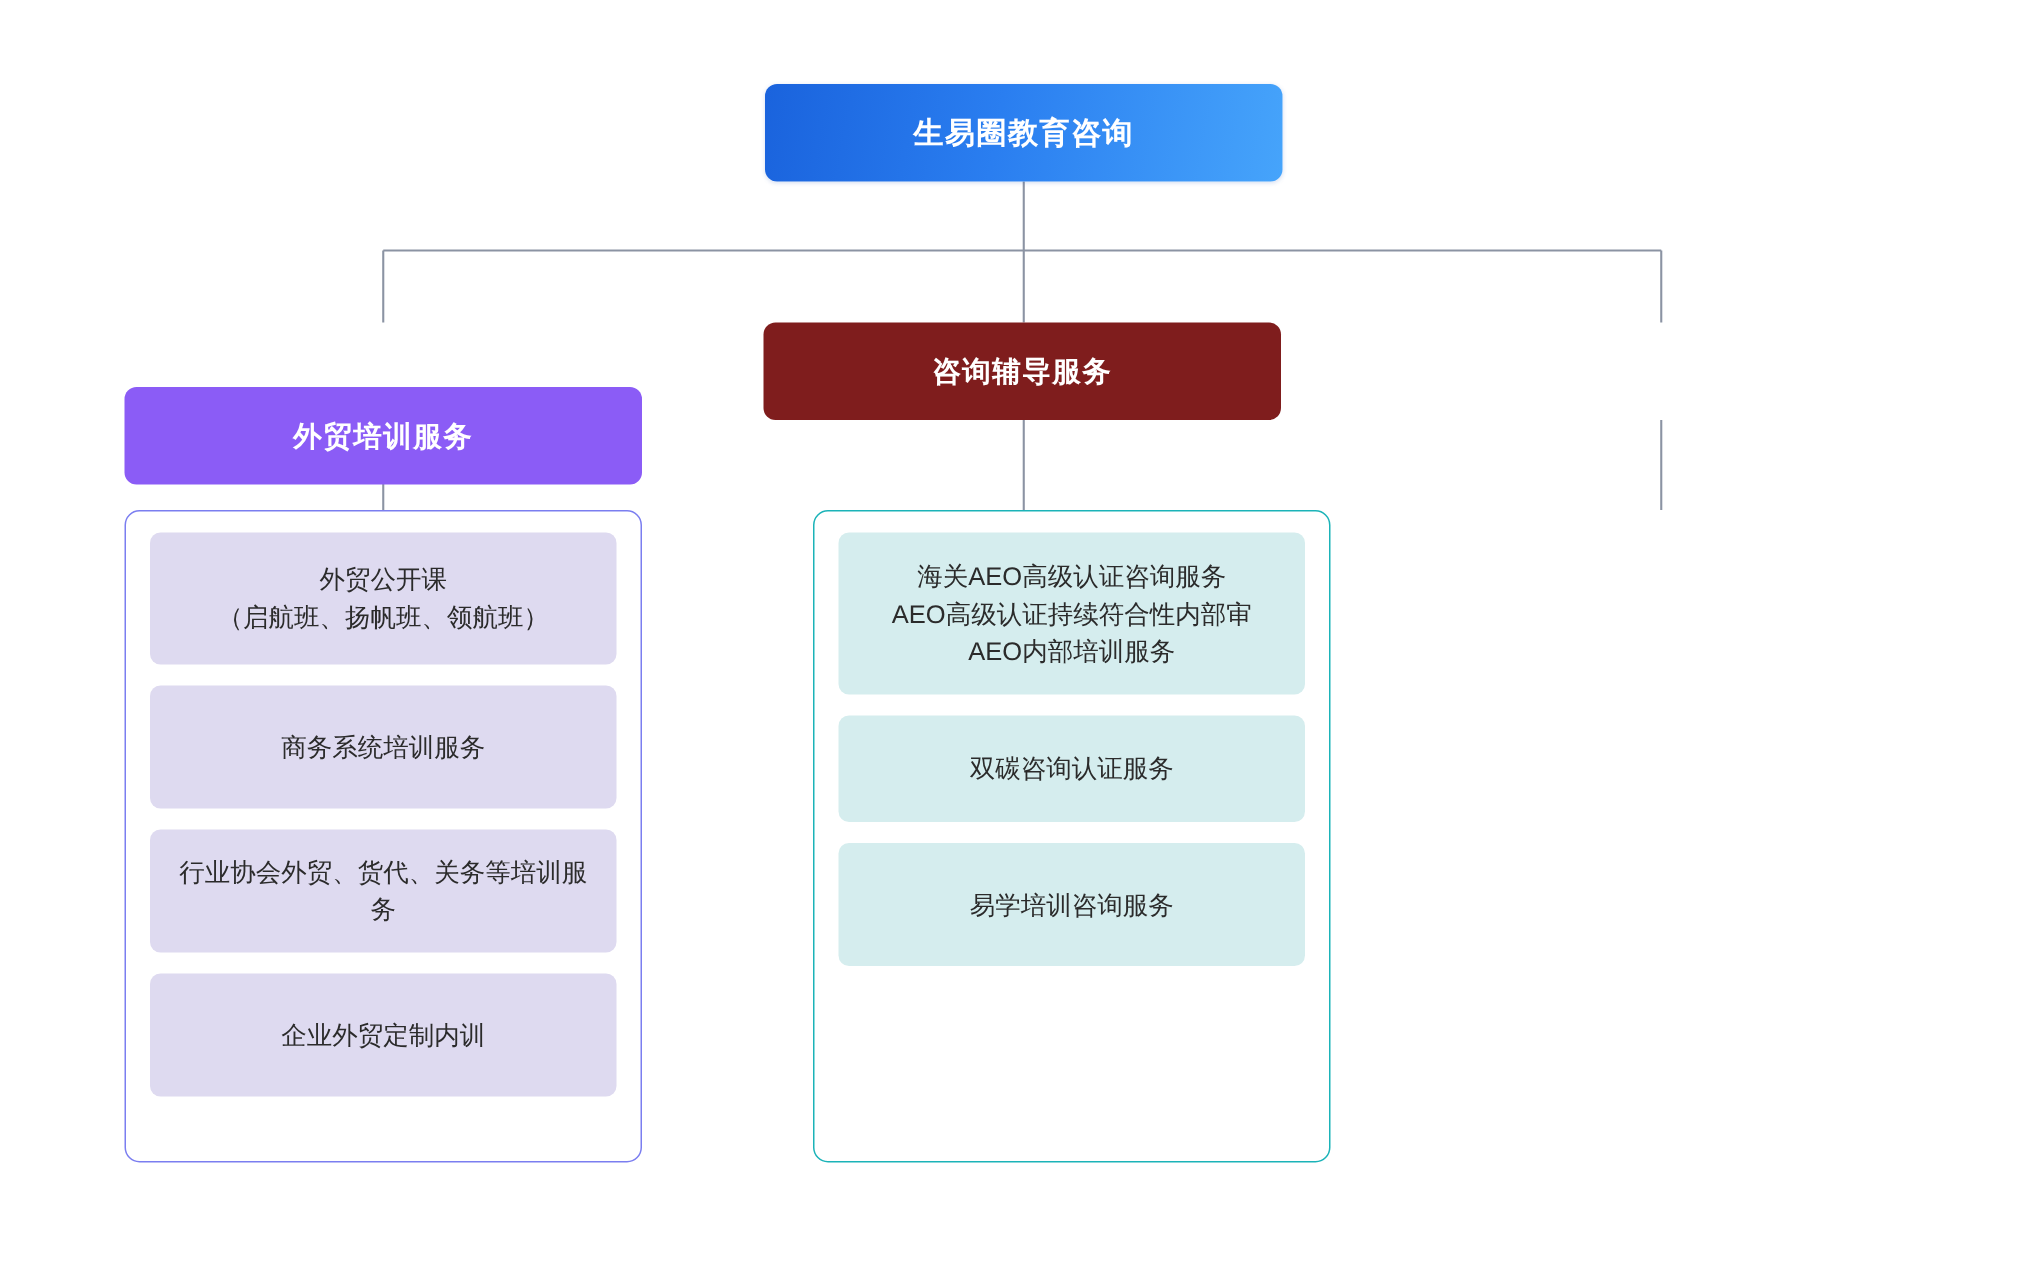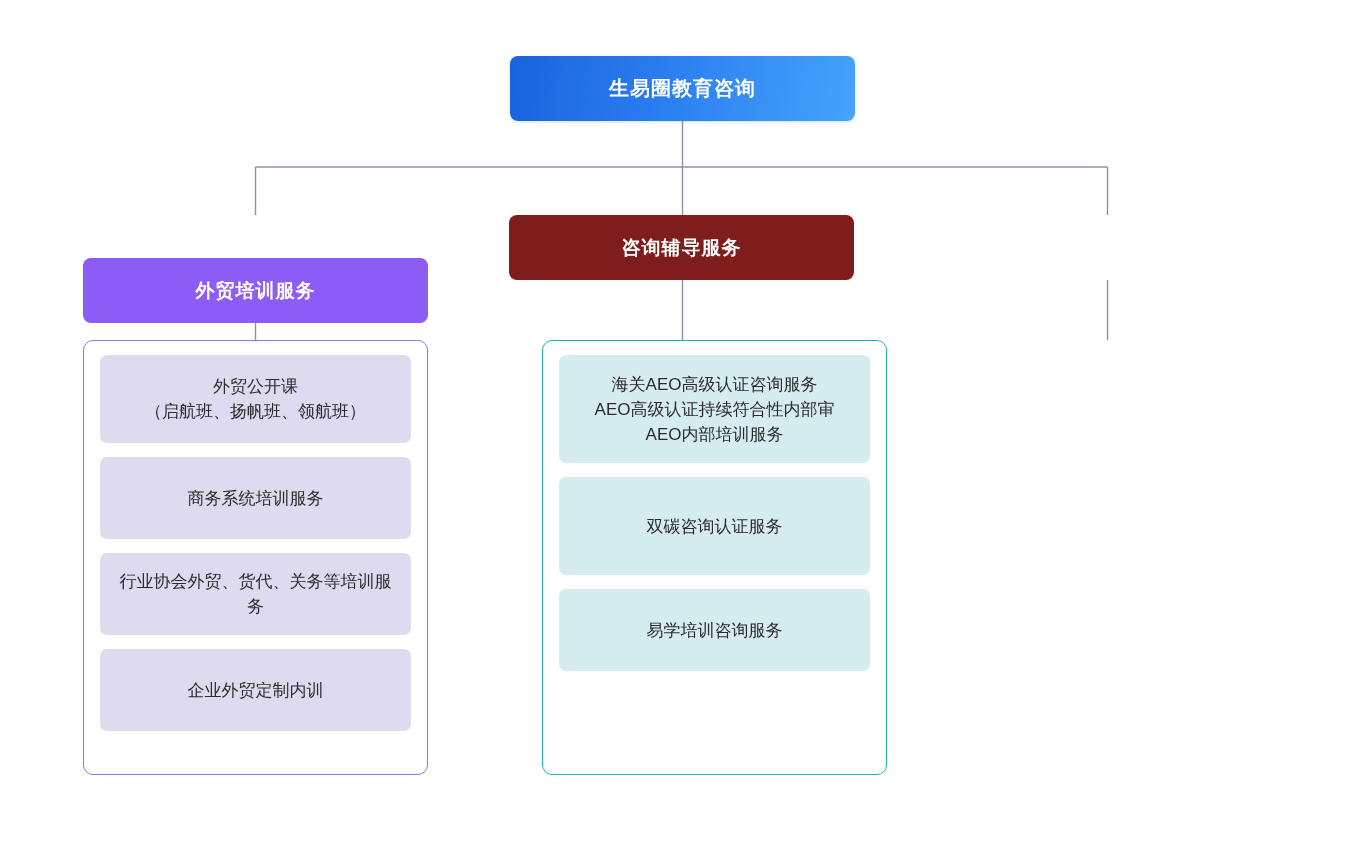--- a/index.html
+++ b/index.html
@@ -122,21 +122,21 @@
   .col2 .item          { background: #dceddb; }
 
   
   .col0 .item.h0 { height: 88px; }
   .col0 .item.h1 { height: 82px; }
   .col0 .item.h2 { height: 82px; }
   .col0 .item.h3 { height: 82px; }
 
   .col1 .item.h0 { height: 108px; }
   .col1 .item.h1 { height: 82px; }
-  .col1 .item.h2 { height: 98px; font-family: Liberation Serif, serif; }
+  .col1 .item.h2 { height: 71px; font-family: Liberation Serif, serif; }
   .col1 .item.h3 { height: 82px; }
 
   .col2 .item.h0 { height: 80px; }
   .col2 .item.h1 { height: 108px; }
   .col2 .item.h2 { height: 74px; }
   .col2 .item.h3 { height: 82px; }
 </style>
 </head>
 <body>
 

